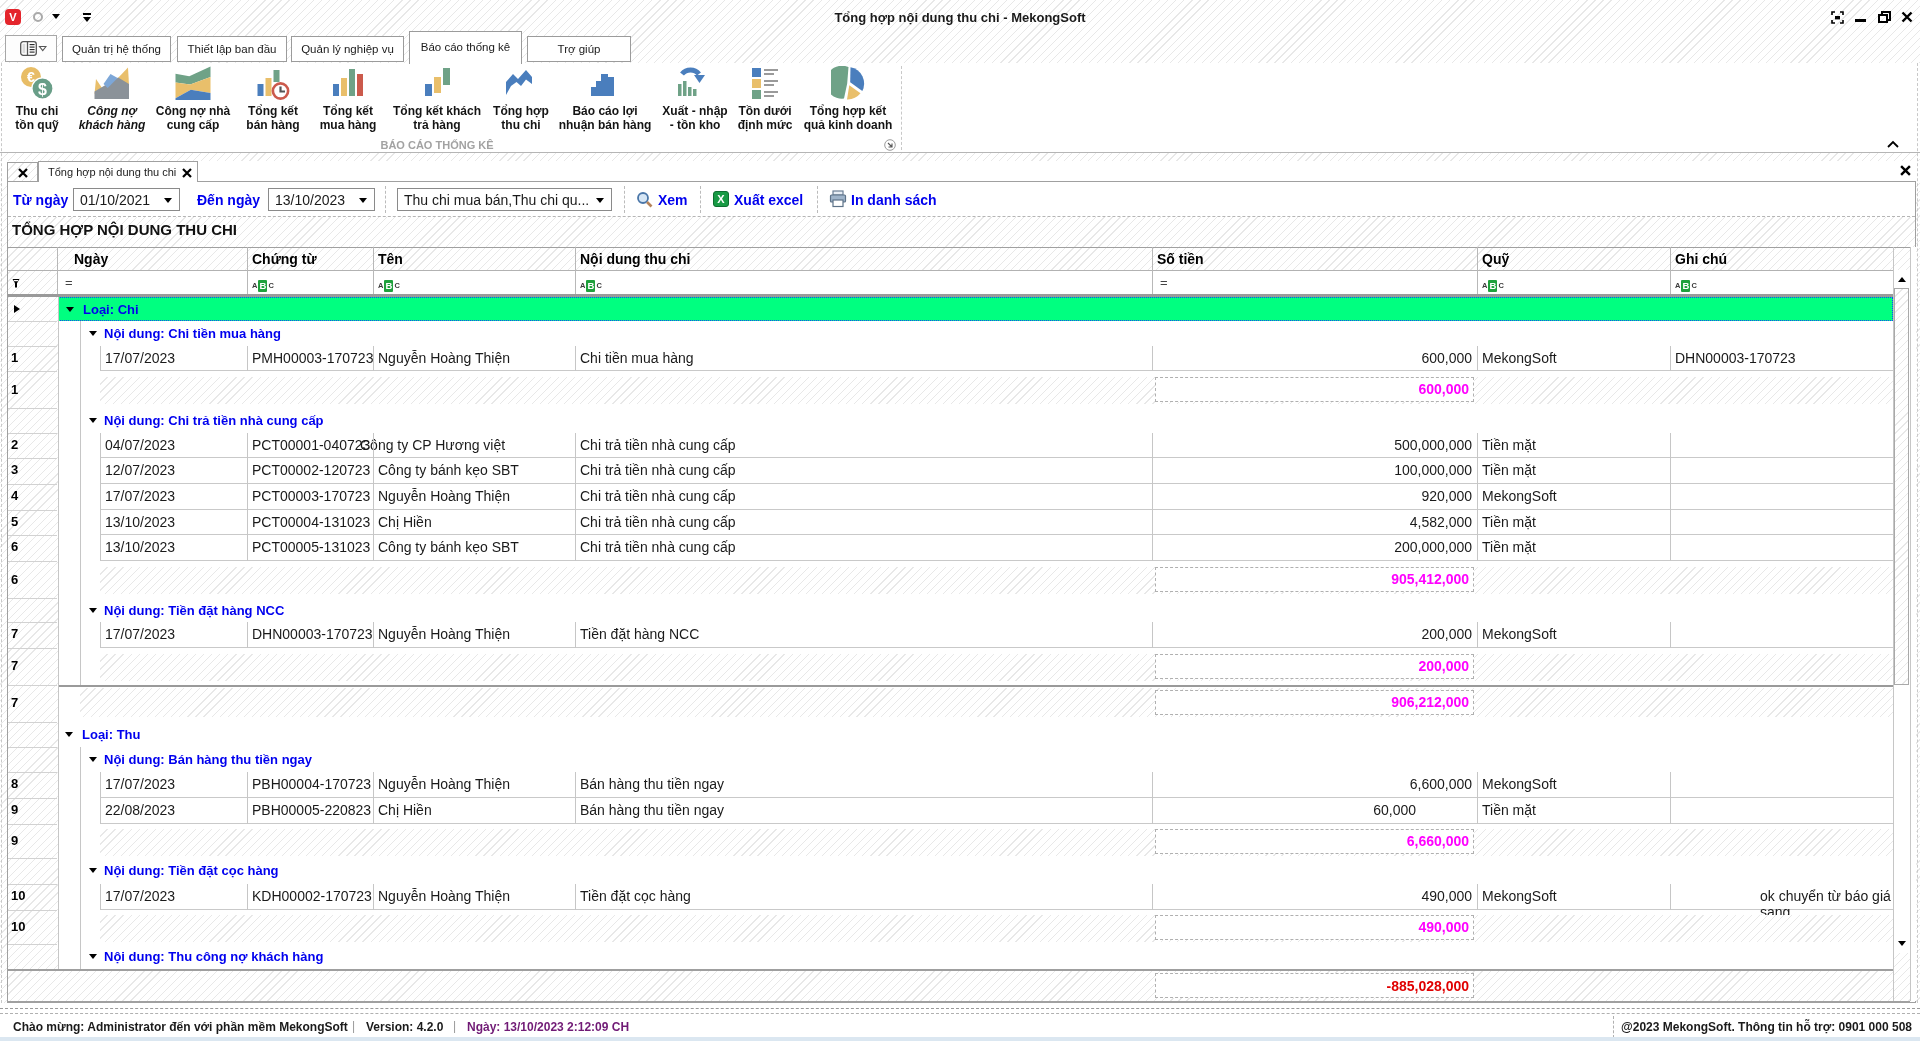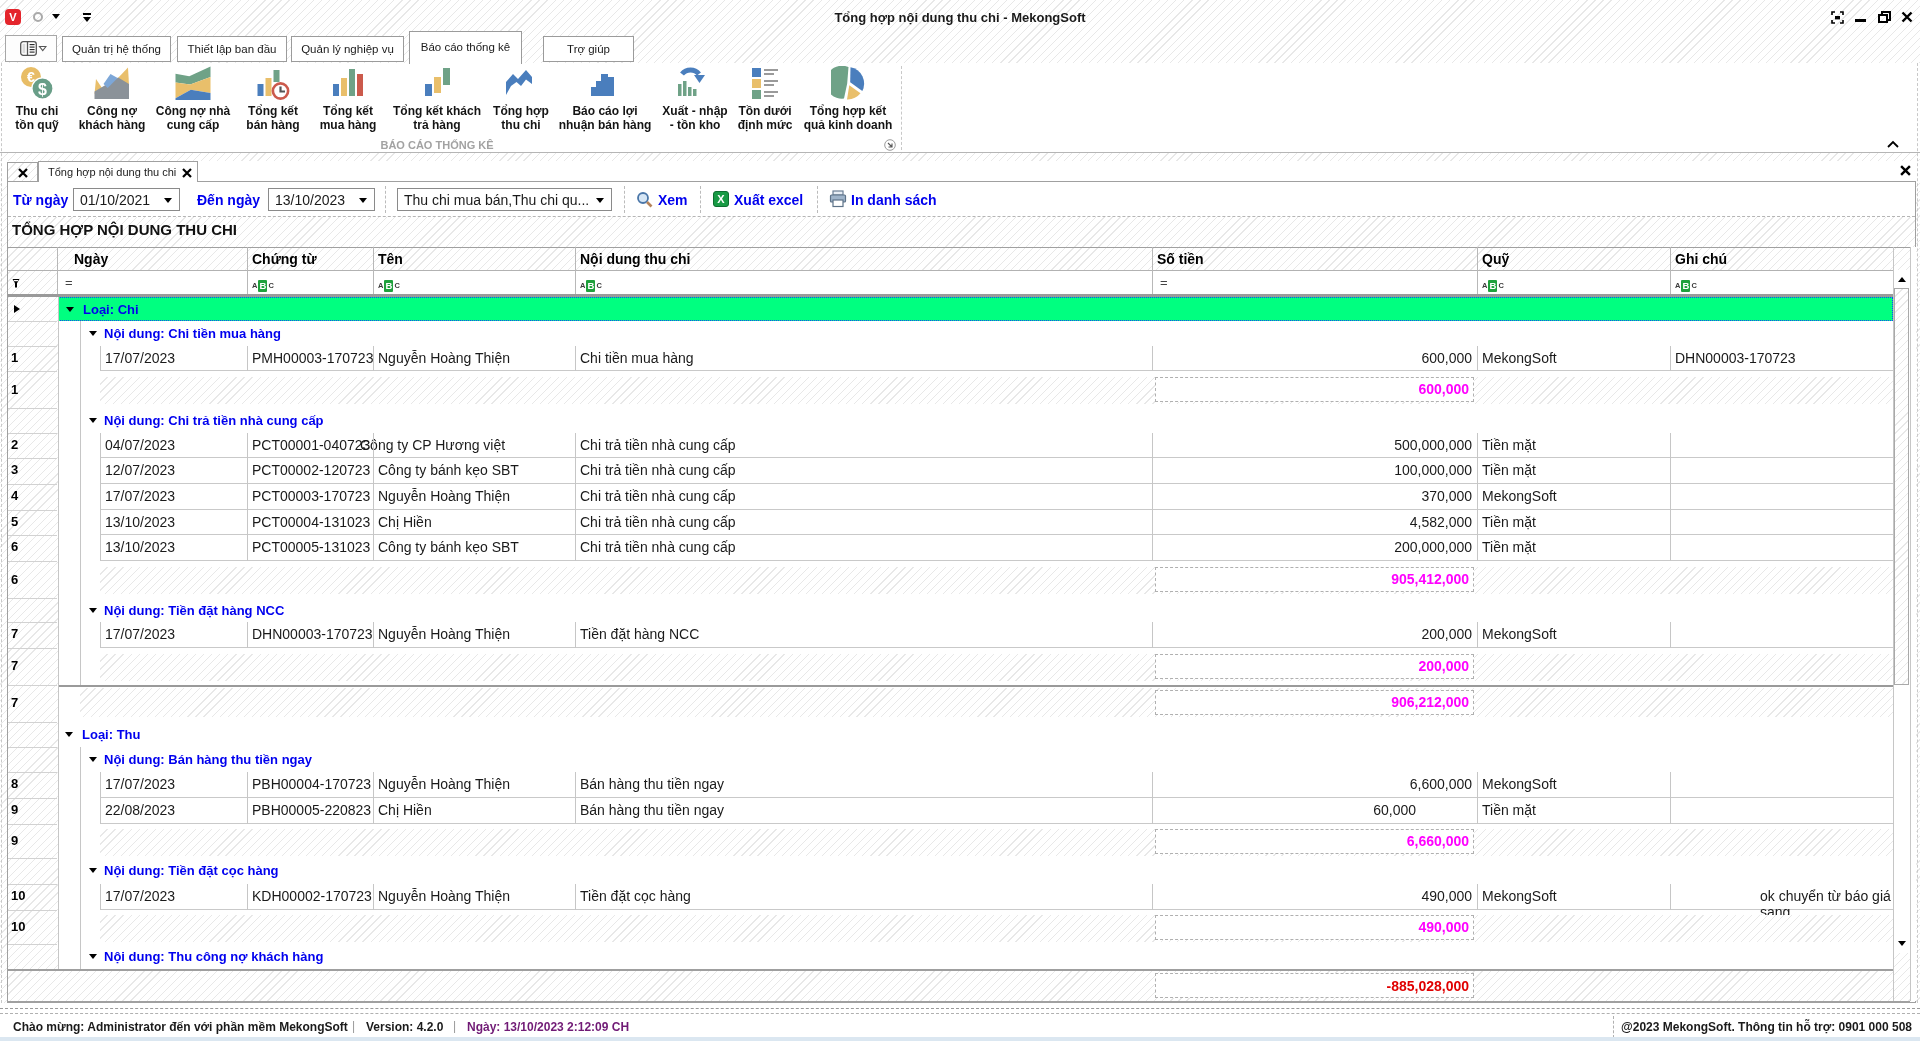--- a/index.html
+++ b/index.html
@@ -66,21 +66,21 @@
    <line x1="9.6" y1="8.6" x2="14.6" y2="8.6"></line>
         <line x1="9.6" y1="11.1" x2="14.6" y2="11.1"></line>
   </g>
   <path d="M19.5 5.5 H26 L22.75 9.6 Z" fill="#fff" stroke="#555" stroke-width="1.1"></path>
  </svg>
 </div>
 <div class="abs" style="left:62px;top:36px;width:109px;height:26px;border:1px solid #9b9b9b;background:#fff;text-align:center;font-size:11.5px;line-height:24px;">Quản trị hệ thống</div>
 <div class="abs" style="left:177px;top:36px;width:110px;height:26px;border:1px solid #9b9b9b;background:#fff;text-align:center;font-size:11.5px;line-height:24px;">Thiết lập ban đầu</div>
 <div class="abs" style="left:291px;top:36px;width:113px;height:26px;border:1px solid #9b9b9b;background:#fff;text-align:center;font-size:11.5px;line-height:24px;">Quản lý nghiệp vụ</div>
 <div class="abs" style="left:409px;top:31px;width:113px;height:33px;border:1px solid #9b9b9b;border-bottom:none;background:#fff;text-align:center;font-size:11.5px;line-height:31px;z-index:3;">Báo cáo thống kê</div>
-<div class="abs" style="left:543px;top:36px;width:91px;height:26px;border:1px solid #9b9b9b;background:#fff;text-align:center;font-size:11.5px;line-height:24px;">Trợ giúp</div>
+<div class="abs" style="left:527px;top:36px;width:104px;height:26px;border:1px solid #9b9b9b;background:#fff;text-align:center;font-size:11.5px;line-height:24px;">Trợ giúp</div>
 
 <div class="abs white" style="left:0;top:63px;width:1920px;height:90px;border-bottom:1px solid #b5b5b5;"></div>
 <div class="abs white" style="left:0;top:161px;width:1920px;height:22px;"></div>
 <div class="abs" style="left:901px;top:66px;width:1px;height:84px;border-left:1px dashed #c8c8c8;"></div>
 <div class="abs b" style="left:0px;top:139px;width:874px;text-align:center;font-size:11px;color:#a2a2a2;">BÁO CÁO THỐNG KÊ</div>
 
 <svg class="abs" style="left:884px;top:139px;" width="12" height="12" viewBox="0 0 12 12">
  <circle cx="6" cy="6" r="5.3" fill="#fff" stroke="#9a9a9a" stroke-width="1"></circle>
  <path d="M4 4 L8 8 M8 4.5 V8 H4.5" fill="none" stroke="#555" stroke-width="1.1"></path>
 </svg>
@@ -90,21 +90,21 @@
 
 <div class="rbtn" style="left:2px;width:70px;">
  <svg width="36" height="36" viewBox="0 0 36 36">
   <circle cx="12" cy="11" r="10" fill="#e8bd66"></circle>
   <text x="12" y="16" font-size="14" font-weight="bold" fill="#fff" text-anchor="middle">€</text>
   <circle cx="23.5" cy="22.5" r="10.6" fill="#699e88" stroke="#fff" stroke-width="1.4"></circle>
   <text x="23.5" y="28.5" font-size="16" font-weight="bold" fill="#fff" text-anchor="middle">$</text>
  </svg>
  <div class="rlbl">Thu chi<br>tồn quỹ</div>
 </div>
-<div class="rbtn" style="left:74px;width:76px;">
+<div class="rbtn" style="left:74px;width:76px;font-style:italic;">
  <svg width="36" height="34" viewBox="0 0 36 34">
   <polygon points="0.5,28 2,13 8,22" fill="#e9bf6b"></polygon>
   <polygon points="23,13 34,1.5 35,19" fill="#e9bf6b"></polygon>
   <polygon points="0.5,33 0.5,25.5 24.2,11.5 35,18 35,33" fill="#8b9299"></polygon>
   <polygon points="9.5,18 16.5,8 23.6,12 13.7,22" fill="#7da7d8"></polygon>
  </svg>
  <div class="rlbl">Công nợ<br>khách hàng</div>
 </div>
 <div class="rbtn" style="left:152px;width:82px;">
  <svg width="36" height="34" viewBox="0 0 36 34">
@@ -318,21 +318,21 @@
     <span style="left:278px;">Công ty bánh kẹo SBT</span>
     <span style="left:480px;">Chi trả tiền nhà cung cấp</span>
     <span style="left:1052px;width:320px;text-align:right;padding-left:8px;">100,000,000</span>
     <span style="left:1382px;">Tiền mặt</span>
 </div>
 <div class="dr" style="top:484px;height:26px;">
  <span style="left:5px;">17/07/2023</span>
     <span style="left:152px;">PCT00003-170723</span>
     <span style="left:278px;">Nguyễn Hoàng Thiện</span>
     <span style="left:480px;">Chi trả tiền nhà cung cấp</span>
-    <span style="left:1052px;width:320px;text-align:right;">370,000</span>
+    <span style="left:1052px;width:320px;text-align:right;">920,000</span>
     <span style="left:1382px;">MekongSoft</span>
 </div>
 <div class="dr" style="top:510px;height:25px;">
  <span style="left:5px;">13/10/2023</span>
     <span style="left:152px;">PCT00004-131023</span>
     <span style="left:278px;">Chị Hiền</span>
     <span style="left:480px;">Chi trả tiền nhà cung cấp</span>
     <span style="left:1052px;width:320px;text-align:right;">4,582,000</span>
     <span style="left:1382px;">Tiền mặt</span>
 </div>

